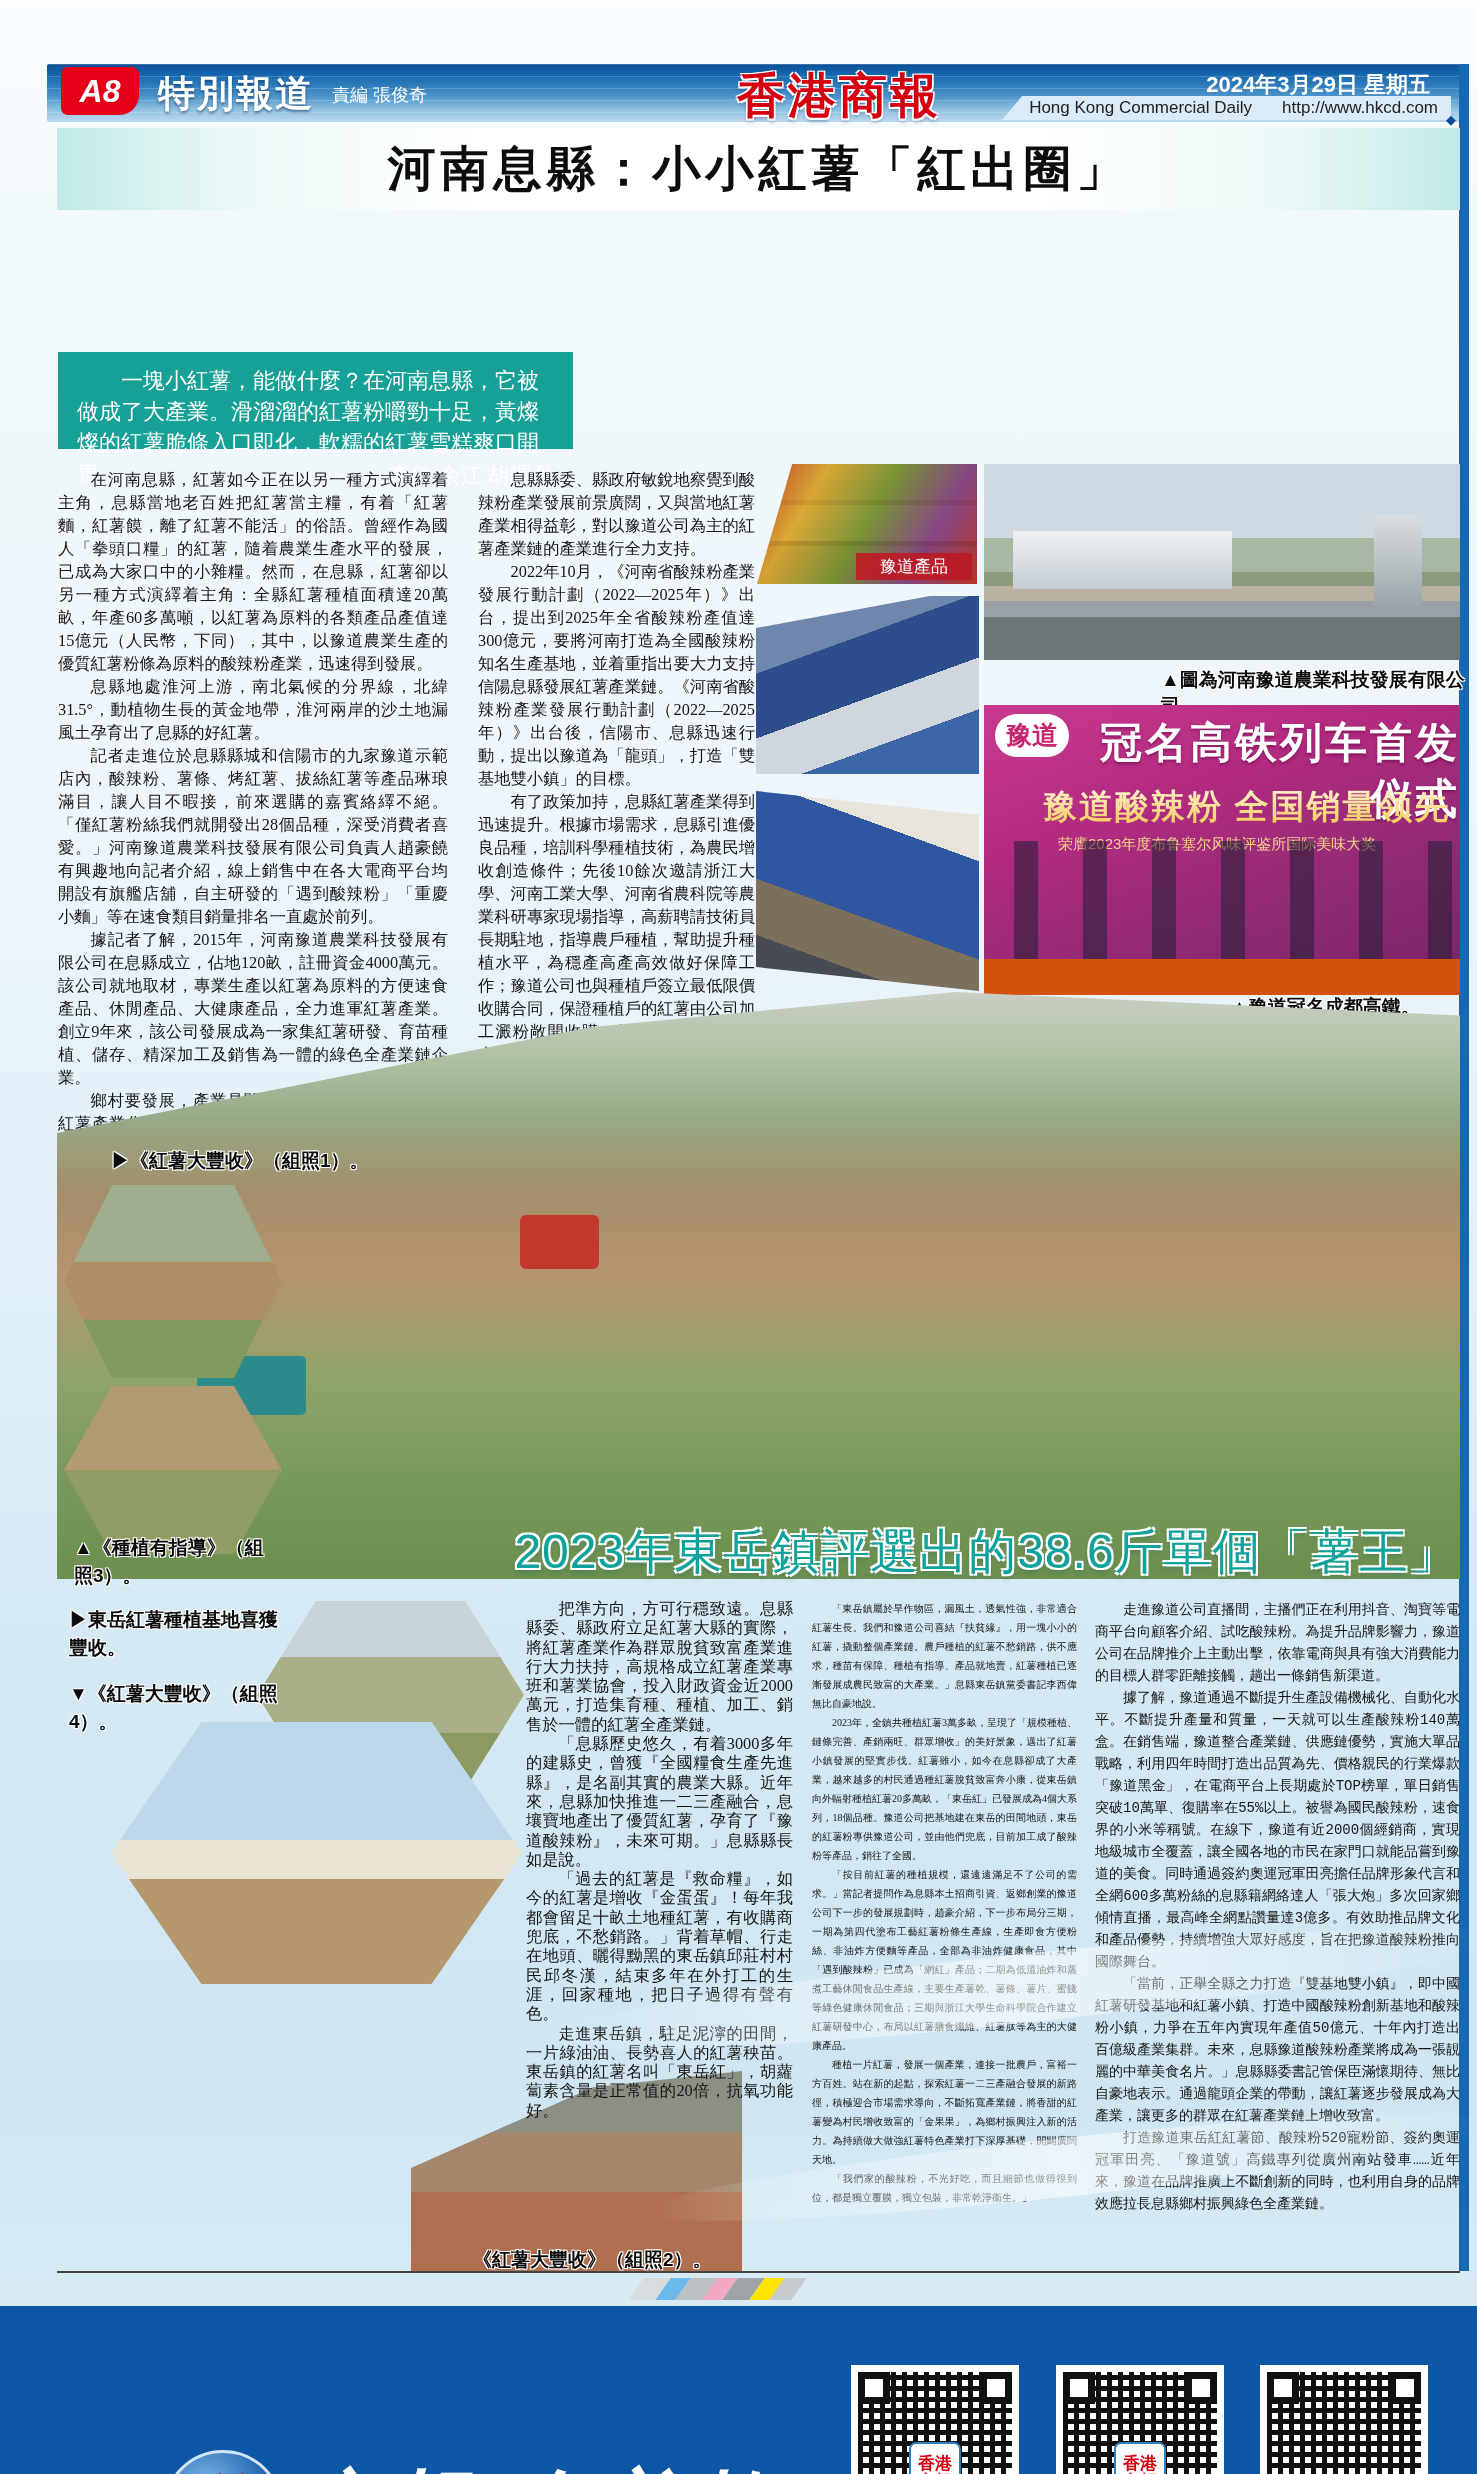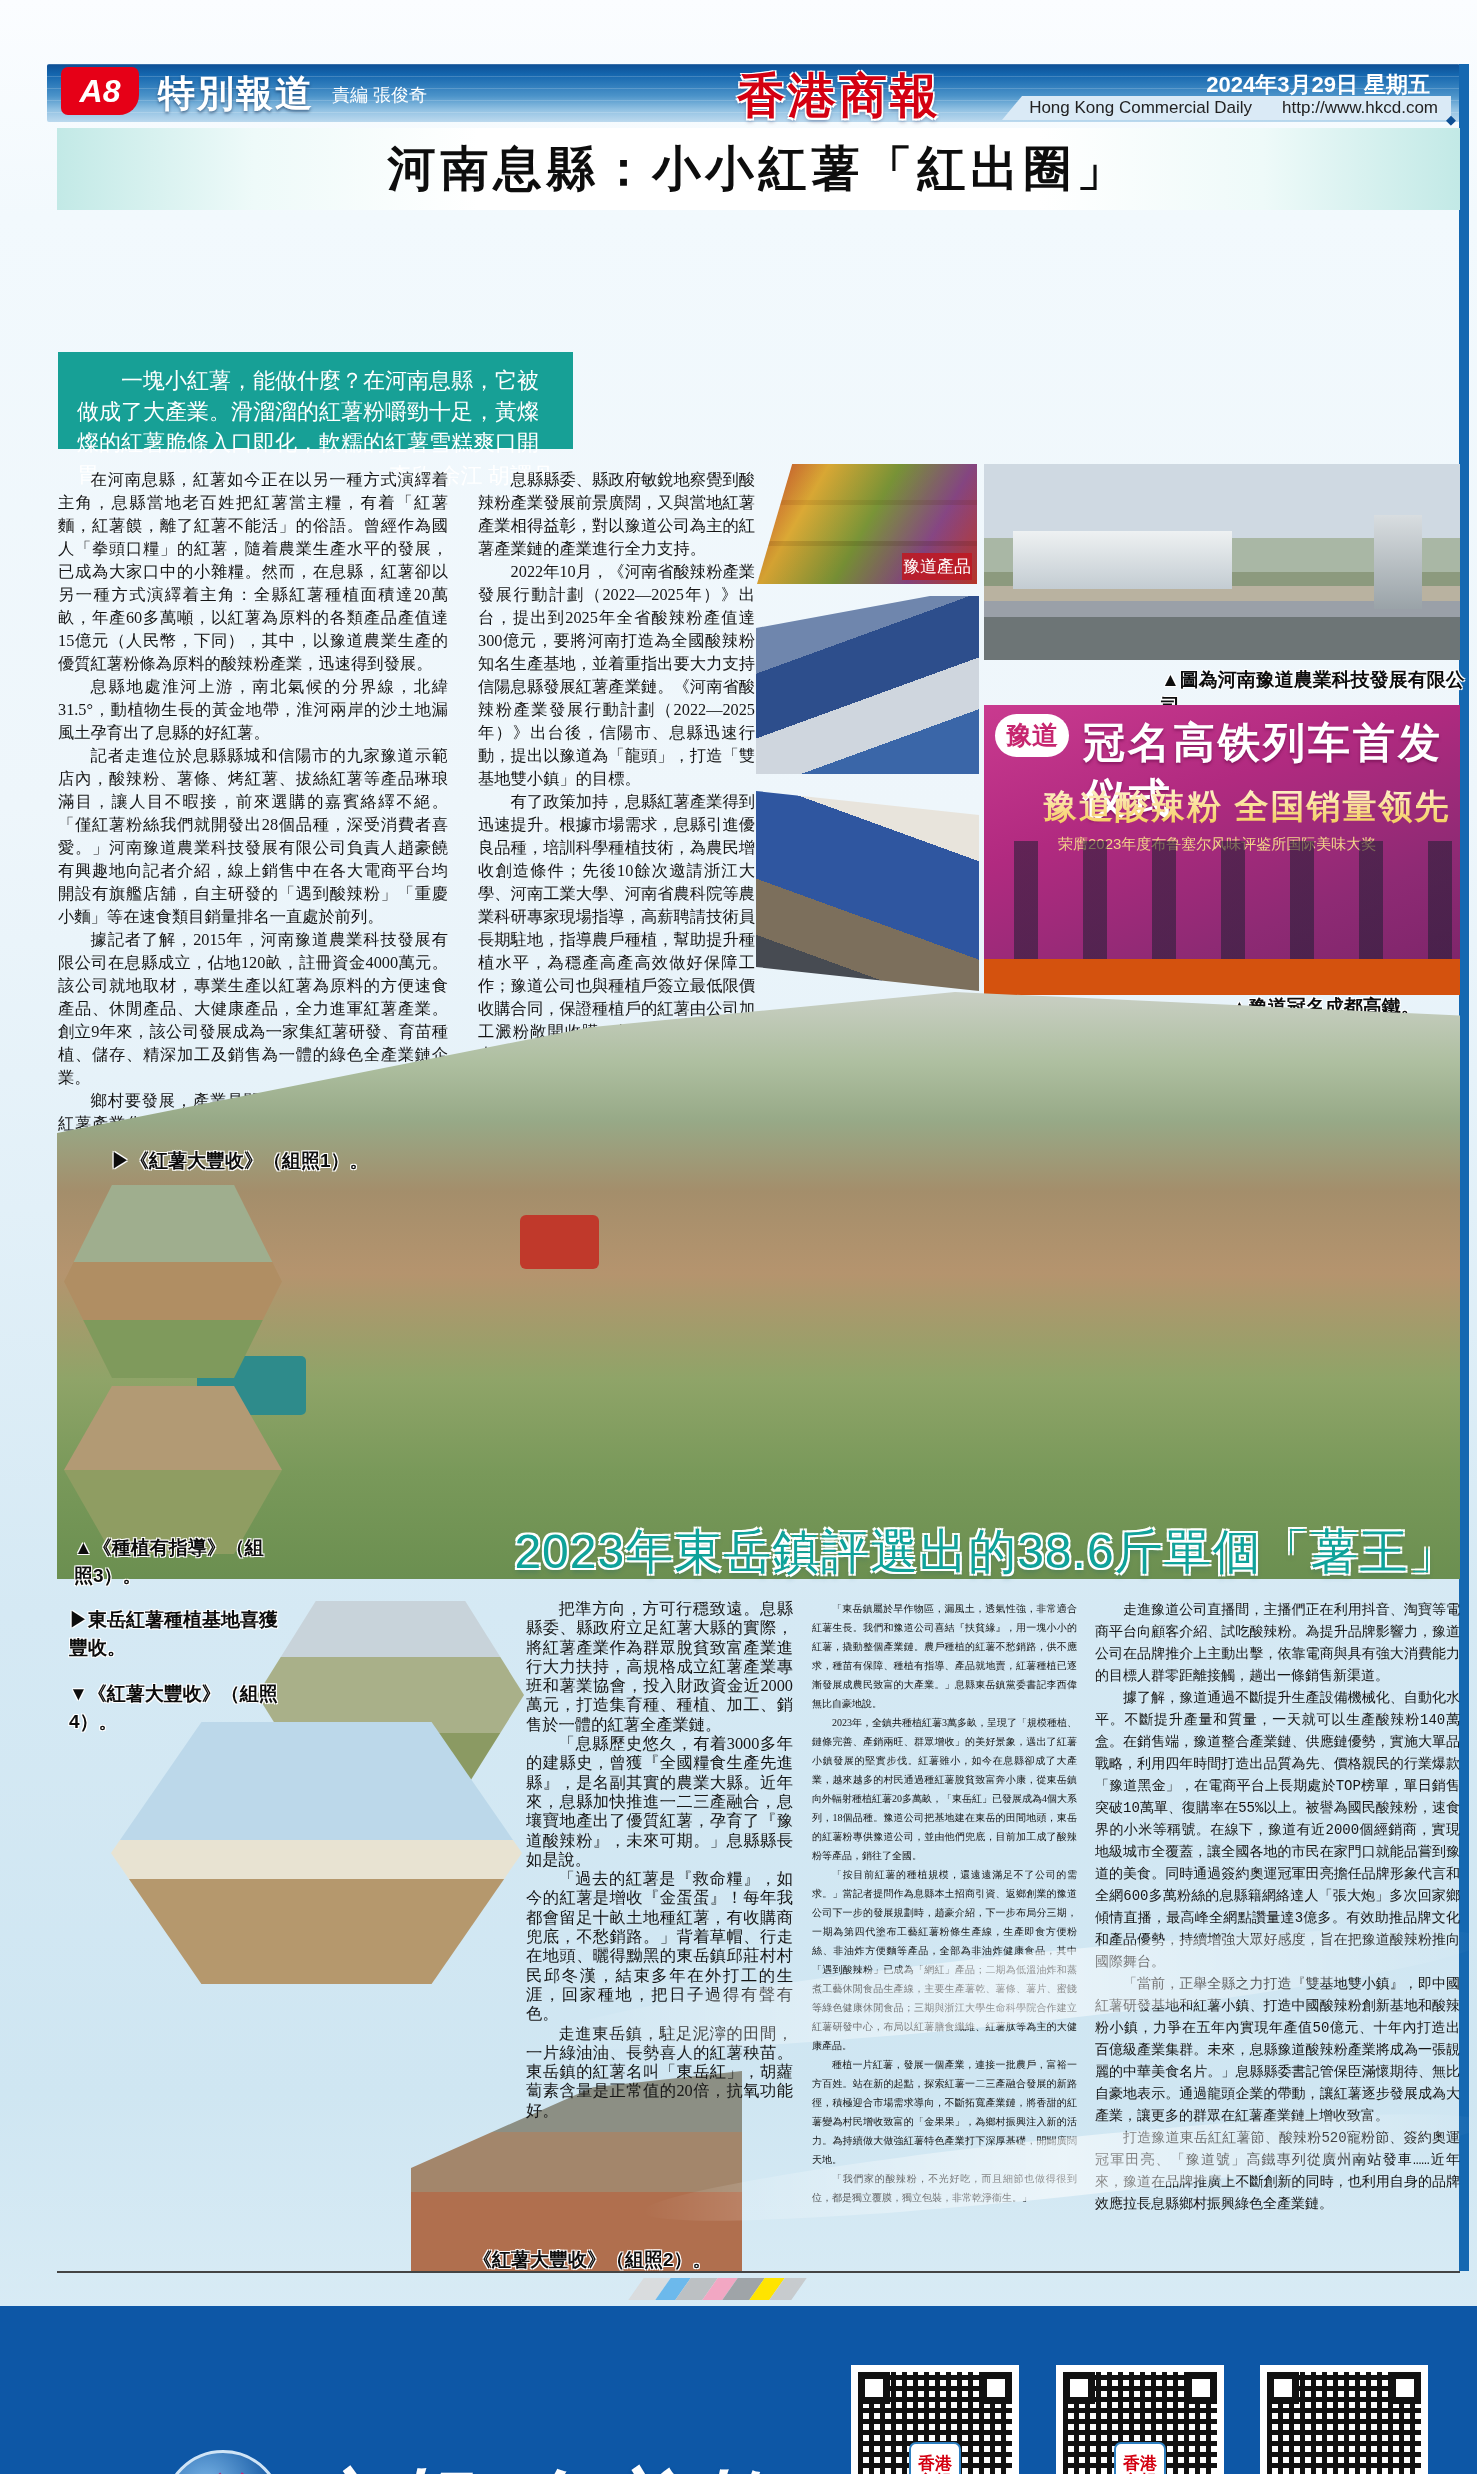--- a/index.html
+++ b/index.html
@@ -54,33 +54,33 @@
   .photo{position:absolute;}
   .cap{position:absolute;font-family:"Liberation Sans",sans-serif;font-weight:bold;font-size:19px;color:#0d0d0d;
      text-shadow:-1px -1px 0 #fff,1px -1px 0 #fff,-1px 1px 0 #fff,1px 1px 0 #fff;}
   .cap2{line-height:1.45;}
   .shelf{left:757px;top:464px;width:220px;height:120px;
      background:linear-gradient(180deg,#f4efe6 0 30%,#e8ddcc 30% 34%,#f7f2ea 34% 64%,#ddd2c0 64% 68%,#efe8dc 68% 100%),
      linear-gradient(120deg,#c23a2e,#e2b23a,#7d9c3c,#8a4a8f,#c23a2e);
      background-blend-mode:multiply;
      clip-path:polygon(16% 0,100% 0,100% 100%,0 100%);}
   .shelf-label{position:absolute;right:5px;bottom:4px;background:rgba(190,25,35,.88);color:#fff;
-     font-family:"Liberation Sans",sans-serif;font-size:17px;padding:2px 1px;}
+     font-family:"Liberation Sans",sans-serif;font-size:17px;padding:2px 24px;}
   .gate{left:984px;top:464px;width:476px;height:196px;
      background:linear-gradient(180deg,#cfd9e2 0 38%,#a9b7a5 38% 55%,#8c9a7e 55% 62%,#b9b2a0 62% 70%,#9aa0a8 70% 78%,#6d7576 78% 100%);}
   .gate .building{position:absolute;left:6%;top:34%;width:46%;height:30%;background:linear-gradient(180deg,#eef1f2,#c3ccd2);}
   .gate .gatepost{position:absolute;right:8%;top:26%;width:10%;height:48%;background:linear-gradient(180deg,#d8dde0,#9aa3a8);}
   .prodA{left:756px;top:596px;width:223px;height:178px;
      background:linear-gradient(160deg,#6f86ad 0 30%,#2d4e8c 30% 55%,#cfd6de 55% 75%,#3a66a8 75% 100%);
      clip-path:polygon(0 18%,78% 0,100% 0,100% 100%,0 100%);}
   .prodB{left:756px;top:791px;width:223px;height:200px;
      background:linear-gradient(200deg,#e8e4dc 0 25%,#2f56a0 25% 60%,#7c6f5c 60% 80%,#474b52 80% 100%);
      clip-path:polygon(0 0,100% 12%,100% 100%,0 88%);}
   .ceremony{left:984px;top:705px;width:476px;height:290px;
-     background:linear-gradient(160deg,#c93a8f 0%,#b12a80 35%,#8e2a74 70%,#7a2468 100%);overflow:hidden;}
+     background:linear-gradient(160deg,#c93a8f 0%,#b12a80 35%,#8e2a74 70%,#7a2468 100%);overflow:hidden;text-align:right;}
   .cer-logo{position:absolute;left:11px;top:9px;width:74px;height:43px;background:#fff;border-radius:23px;
      display:flex;align-items:center;justify-content:center;color:#c6266f;font-weight:bold;font-size:26px;}
   .cer-title{position:absolute;left:99px;top:10px;font-size:42px;font-weight:900;color:#fff;letter-spacing:3px;
      font-family:"Liberation Sans",sans-serif;text-shadow:0 2px 3px rgba(90,0,60,.5);}
   .cer-slogan{position:absolute;left:59px;top:79px;font-size:34px;font-weight:900;letter-spacing:2px;
      font-family:"Liberation Sans",sans-serif;
      background:linear-gradient(180deg,#fff7d8,#f3c64e);-webkit-background-clip:text;background-clip:text;color:transparent;}
   .cer-award{position:absolute;left:74px;top:130px;font-size:15px;color:#f3d489;font-family:"Liberation Sans",sans-serif;}
   .cer-people{position:absolute;left:0;bottom:35px;width:100%;height:119px;
      background:repeating-linear-gradient(90deg,transparent 0 30px,rgba(30,30,50,.55) 30px 54px,transparent 54px 69px);}

